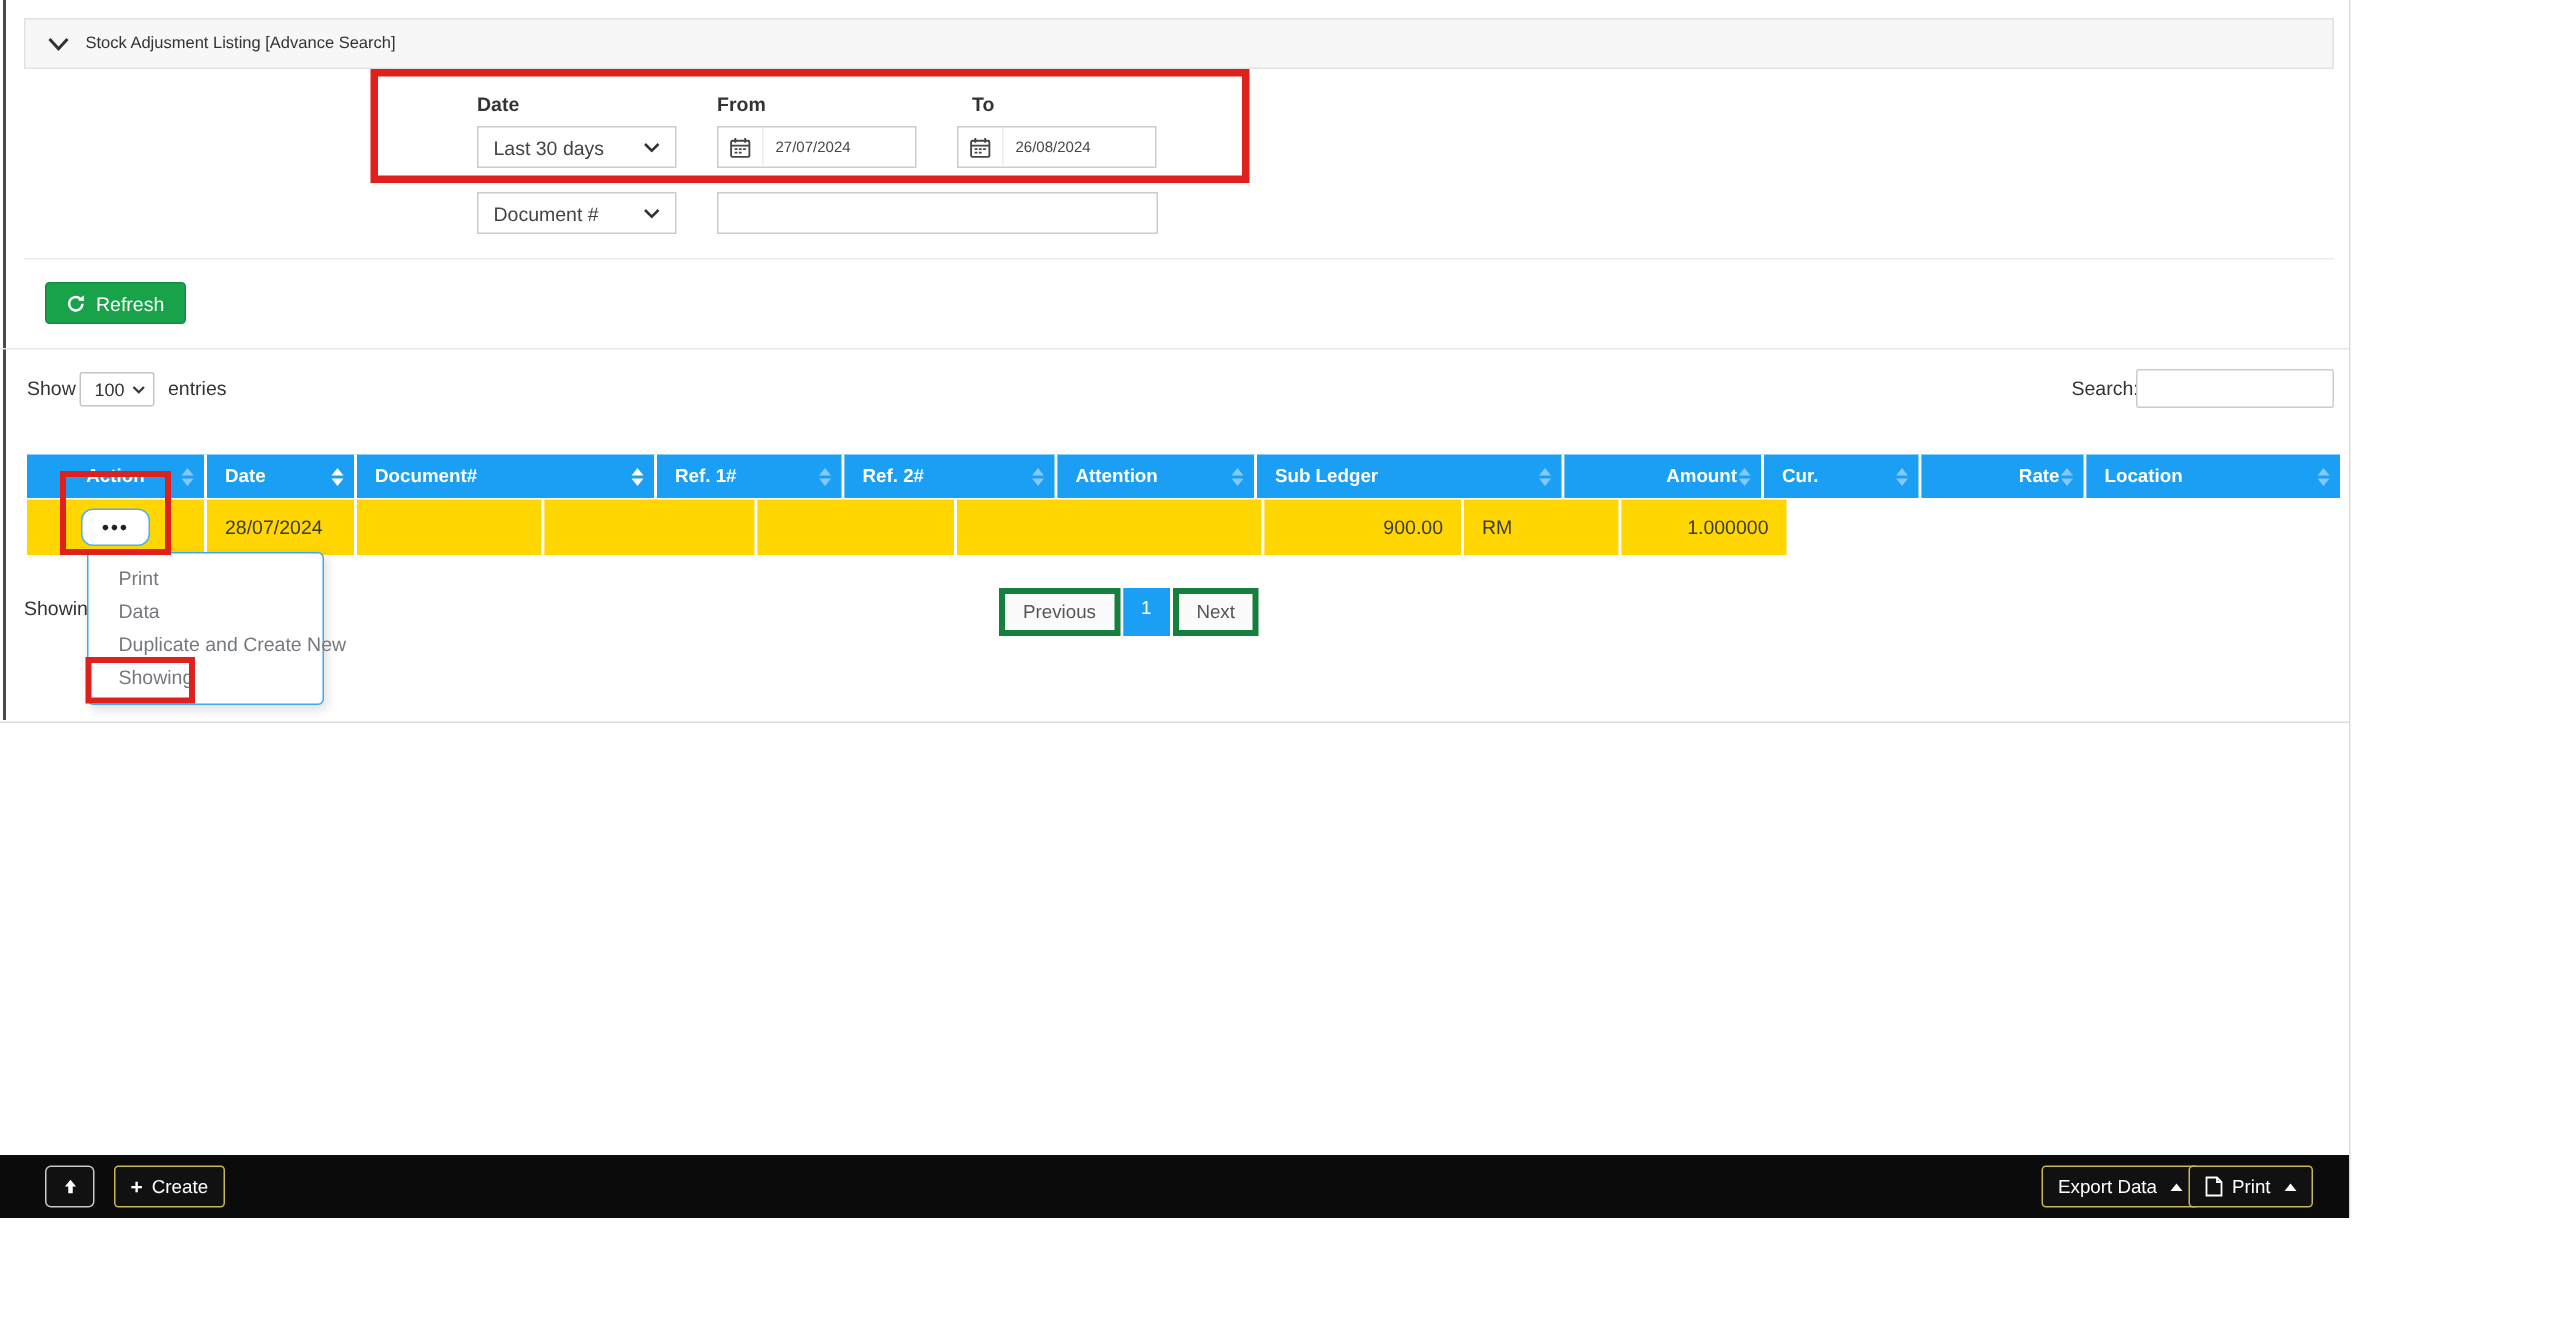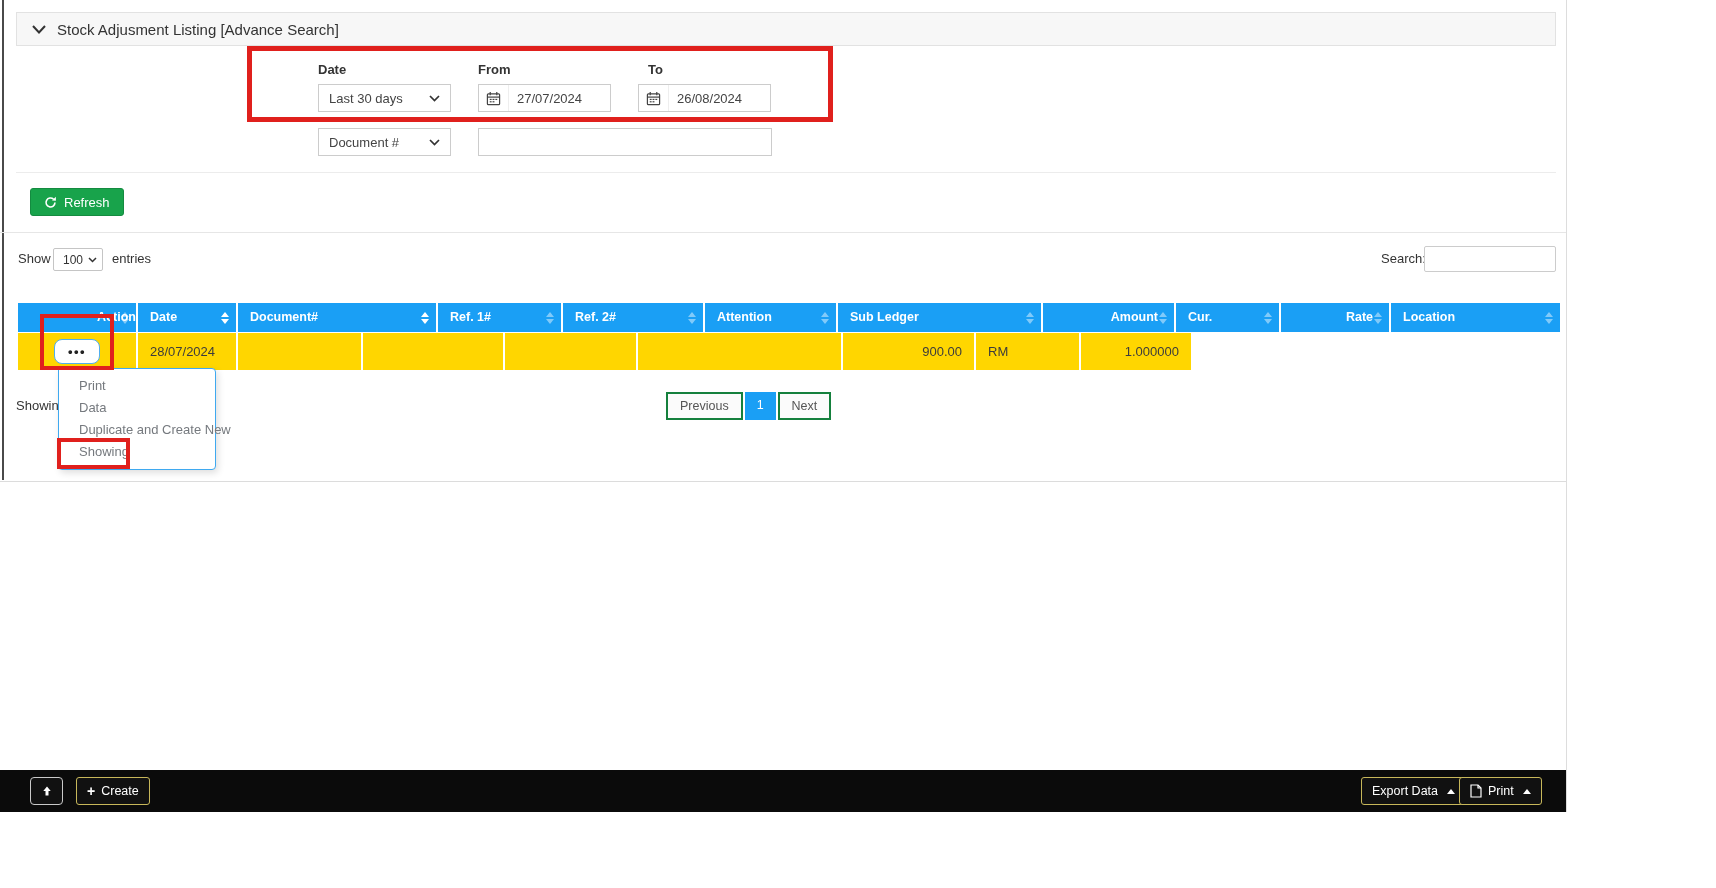--- a/index.html
+++ b/index.html
@@ -10,32 +10,32 @@
   
   .left-line  { position:absolute; left:2px;  top:0; width:2px; height:480px; background:#4a4a4a; }
   .right-line { position:absolute; left:1566px; top:0; width:1px; height:812px; background:#ddd; }
   .div1 { position:absolute; left:16px; top:172px; width:1540px; height:1px; background:#ececec; }
   .div2 { position:absolute; left:0;    top:232px; width:1566px; height:1px; background:#e6e6e6; }
   .div3 { position:absolute; left:0;    top:481px; width:1566px; height:1px; background:#dcdcdc; }
 
   
   .panel-hd { position:absolute; left:16px; top:12px; width:1540px; height:34px;
     background:#f7f7f7; border:1px solid #e2e2e2; display:flex; align-items:center;
-    gap:11px; padding-left:15px; font-size:15px; color:#333; }
+    gap:11px; padding-left:15px; font-size:11px; color:#333; }
 
   
   .flabel { position:absolute; top:62px; font-size:13px; font-weight:bold; color:#333; }
   .selectbox { position:absolute; height:28px; background:#fff; border:1px solid #ccc;
     display:flex; align-items:center; justify-content:space-between; padding:0 10px;
     font-size:13px; color:#444; cursor:default; }
   .datefield { position:absolute; height:28px; background:#fff; border:1px solid #ccc;
     display:flex; align-items:center; }
   .datefield .ico { width:30px; display:flex; justify-content:center; align-items:center;
     border-right:1px solid #eee; height:100%; }
-  .datefield input { border:0; outline:none; width:95px; font-size:13px; color:#444;
+  .datefield input { border:0; outline:none; width:95px; font-size:10px; color:#444;
     padding-left:8px; font-family:inherit; background:transparent; }
   .textinput { position:absolute; height:28px; border:1px solid #ccc; background:#fff;
     font-size:13px; color:#444; padding:0 8px; outline:none; font-family:inherit; }
 
   
   .refresh { position:absolute; left:30px; top:188px; height:28px; padding:0 13px;
     background:#18A34B; color:#fff; border:1px solid #148b40; border-radius:3px;
     font-size:13px; display:flex; align-items:center; gap:7px; cursor:pointer; font-family:inherit; }
 
   
@@ -44,21 +44,21 @@
     border:1px solid #c5c5c5; border-radius:2px; background:#fff; display:flex;
     align-items:center; justify-content:space-between; padding:0 5px 0 9px; font-size:12px; color:#333; }
   .search-input { position:absolute; left:1424px; top:246px; width:132px; height:26px;
     border:1px solid #ccc; border-radius:2px; outline:none; font-family:inherit; padding:0 6px; font-size:13px; }
 
   
   .thead { position:absolute; left:18px; top:303px; width:1542px; height:29px; display:flex; }
   .th { position:relative; background:#1A9FF5; color:#fff; font-weight:bold; font-size:12.5px;
     line-height:29px; padding-left:12px; border-right:2px solid #fff; white-space:nowrap; cursor:pointer; }
   .th:last-child { border-right:0; }
-  .th.center { text-align:right; padding-left:0; }
+  .th.center { text-align:center; padding-left:0; }
   .th.right  { text-align:right; padding-right:16px; }
   .sort { position:absolute; right:7px; top:50%; transform:translateY(-50%);
     display:flex; flex-direction:column; gap:2px; opacity:.45; }
   .sort .tri { width:0; height:0; border-left:4px solid transparent; border-right:4px solid transparent; }
   .sort .up { border-bottom:5px solid #fff; }
   .sort .dn { border-top:5px solid #fff; }
   .th.sorted .sort { opacity:1; }
 
   .c0{width:120px}.c1{width:100px}.c2{width:200px}.c3{width:125px}.c4{width:142px}
   .c5{width:133px}.c6{width:205px}.c7{width:133px}.c8{width:105px}.c9{width:110px}.c10{width:169px}
@@ -79,21 +79,21 @@
   
   .menu { position:absolute; left:58px; top:368px; width:158px; background:#fff;
     border:1px solid #3FA9F0; border-radius:0 4px 4px 4px; padding:6px 0;
     box-shadow:2px 3px 7px rgba(0,0,0,.13); z-index:20; }
   .menu-item { height:22px; line-height:22px; padding-left:20px; font-size:13px;
     color:#75797E; cursor:pointer; white-space:nowrap; }
 
   
   .pagination { position:absolute; left:666px; top:392px; display:flex; gap:2px;
     font-size:12.5px; z-index:2; }
-  .pg-btn { padding:5px 12px; border:2px solid #15803d; background:#fbfbfb; color:#555; cursor:pointer; }
+  .pg-btn { padding:5px 12px; border:4px solid #15803d; background:#fbfbfb; color:#555; cursor:pointer; }
   .pg-cur { padding:5px 11px; border:1px solid #1A9FF5; background:#1A9FF5; color:#fff; cursor:pointer; }
 
   
   .redbox { position:absolute; border:5px solid #E0201D; z-index:60; pointer-events:none; }
   .box1 { left:247px; top:46px;  width:586px; height:76px; }
   .box2 { left:40px;  top:314px; width:74px;  height:56px; border-width:4px; }
   .box3 { left:57px;  top:438px; width:73px;  height:31px; border-width:4px; }
 
   
   .footer { position:absolute; left:0; top:770px; width:1566px; height:42px; background:#0B0B0B; }

